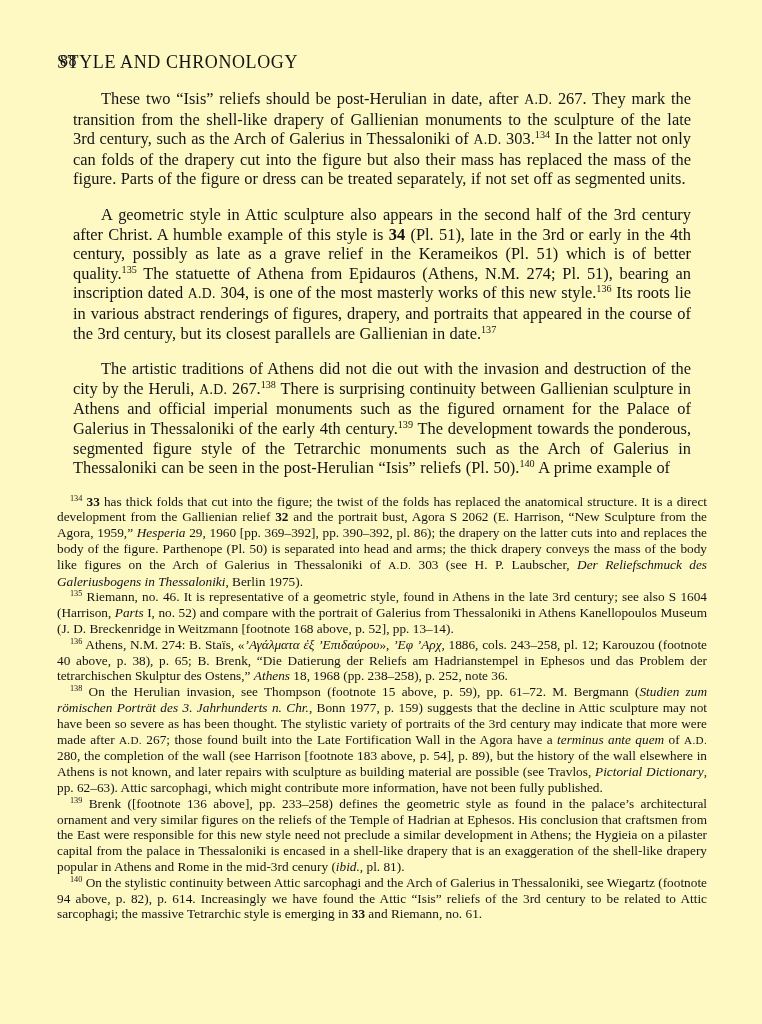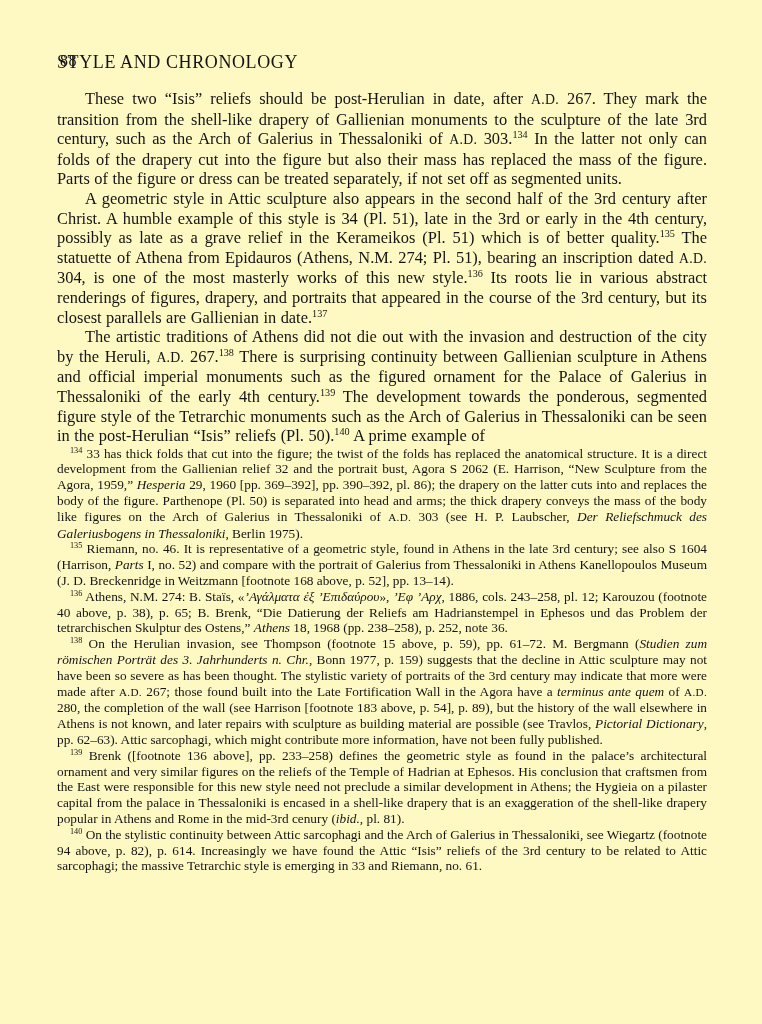--- a/index.html
+++ b/index.html
@@ -26,21 +26,21 @@
     position:absolute;left:3px;top:0;
     font-size:16px;
     letter-spacing:0.5px;
   }
   .runhead{
     display:block;
     font-size:18px;
     letter-spacing:0.6px;
   }
   .bodytext p{
-    margin:0;
+    margin:16px;
     font-size:16.4px;
     line-height:19.6px;
     text-align:justify;
     text-indent:28px;
     word-spacing:0.4px;
   }
   .footnotes{
     margin-top:0;
   }
   .footnotes p{
@@ -49,21 +49,21 @@
     line-height:15.8px;
     text-align:justify;
     text-indent:13px;
   }
   sup{
     font-size:0.62em;
     line-height:0;
     vertical-align:super;
   }
   .sc{font-size:0.84em;letter-spacing:0.3px;}
-  b{font-weight:normal;}
+  b{font-weight:bold;}
   i{font-style:italic;}
 </style>
 </head>
 <body>
 
 <div class="page">
   <div class="column">
 
     <div class="header">
       <span class="pagenum">88</span>

